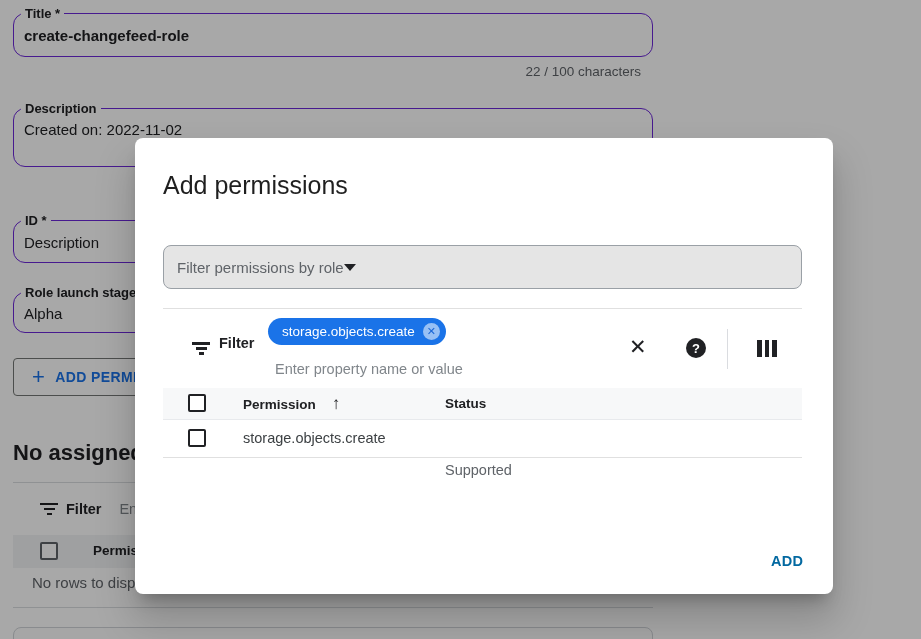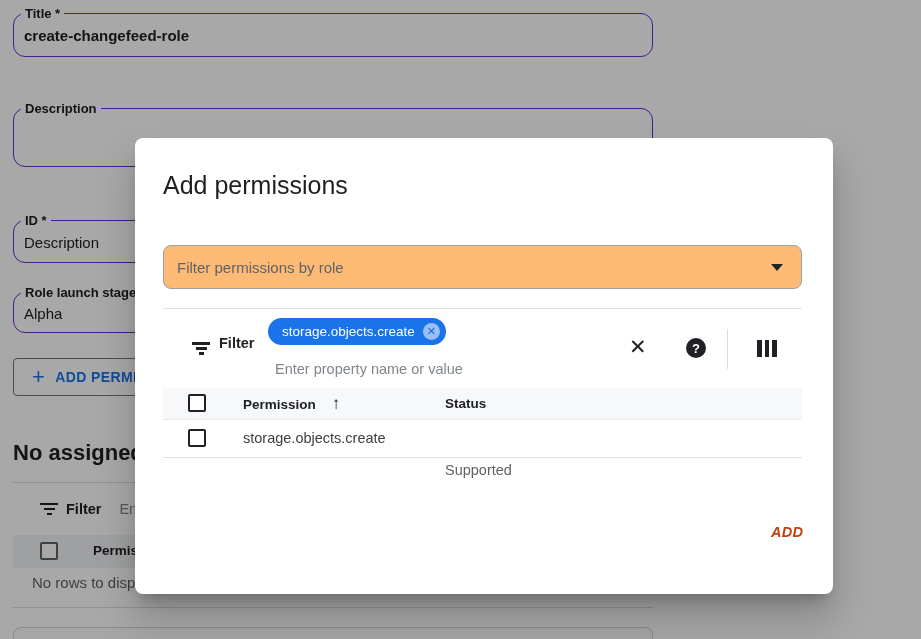--- a/index.html
+++ b/index.html
@@ -54,22 +54,22 @@
 
   
   .scrim{position:absolute;inset:0;background:rgba(0,0,0,0.34);z-index:5;}
 
   
   .modal{position:absolute;left:135px;top:138px;width:698px;height:456px;background:#fff;
          border-radius:8px;z-index:10;
          box-shadow:0 24px 38px 3px rgba(0,0,0,.18),0 11px 15px -7px rgba(0,0,0,.25);}
   .m-title{position:absolute;left:28px;top:33px;font-size:25px;color:#1f1f1f;}
   .m-select{position:absolute;left:28px;top:107px;width:639px;height:44px;border:1px solid #9aa0a6;
-            border-radius:8px;display:flex;align-items:center;justify-content:space-between;
-            padding:0 18px 0 13px;cursor:pointer;background:#fdba74;}
+            border-radius:8px;display:flex;align-items:center;justify-content:flex-start;
+            padding:0 18px 0 13px;cursor:pointer;background:#e5e5e5;}
   .m-select .sel-text{font-size:15px;color:#5f6368;}
   .m-card-top{left:28px;top:170px;width:639px;background:#e0e0e0;}
   .m-toolbar{position:absolute;left:28px;top:171px;width:639px;height:79px;}
   .t-filter-icon{position:absolute;left:29px;top:33px;}
   .t-filter-label{position:absolute;left:56px;top:26px;font-size:14.5px;font-weight:700;}
   .t-chip{position:absolute;left:105px;top:9px;height:27px;border-radius:14px;background:#1a73e8;
           color:#fff;display:inline-flex;align-items:center;gap:8px;padding:0 6px 0 14px;
           font-size:13.5px;cursor:pointer;white-space:nowrap;}
   .chip-x{width:17px;height:17px;border-radius:50%;background:rgba(255,255,255,0.55);color:#1a66d6;
           font-size:11px;font-weight:700;display:flex;align-items:center;justify-content:center;cursor:pointer;}
@@ -89,38 +89,40 @@
   .m-th-status{position:absolute;left:282px;top:8px;font-size:13.5px;font-weight:700;}
   .m-row{position:absolute;left:28px;top:283px;width:639px;height:37px;border-bottom:1px solid #e0e0e0;}
   .m-row .cb{position:absolute;left:25px;top:8px;}
   .m-cell-perm{position:absolute;left:80px;top:9px;font-size:14.5px;color:#3c4043;}
   .m-cell-status{position:absolute;left:282px;top:9px;font-size:14.5px;color:#5f6368;margin-top:32px;}
 
   .m-cancel{position:absolute;left:513px;top:395px;width:94px;height:40px;background:#fff;border:none;
             border-radius:5px;box-shadow:0 1px 2px rgba(0,0,0,.3),0 2px 6px rgba(0,0,0,.15);
             font-family:inherit;font-size:14.5px;font-weight:700;letter-spacing:.3px;color:#3c4043;
             display:flex;align-items:center;justify-content:center;cursor:pointer;}
-  .m-add{position:absolute;left:630px;top:374px;height:40px;background:none;border:none;
-         font-family:inherit;font-size:14.5px;font-weight:700;letter-spacing:.3px;color:#c2410c;
-         display:flex;align-items:center;font-style:italic;}
+  .m-add{position:absolute;left:630px;top:403px;height:40px;background:none;border:none;
+         font-family:inherit;font-size:14.5px;font-weight:700;letter-spacing:.3px;color:#0369a1;
+         display:flex;align-items:center;}
 </style>
 </head>
 <body>
 
 <div class="stage">
 
   <div class="bg">
 
     <div class="mfield bg-title-field">
       <span class="flabel">Title *</span>
       <span class="fvalue">create-changefeed-role</span>
     </div>
+    <div class="bg-counter">22 / 100 characters</div>
 
     <div class="mfield bg-desc-field">
       <span class="flabel">Description</span>
+      <span class="fvalue">Created on: 2022-11-02</span>
     </div>
 
     <div class="mfield bg-id-field">
       <span class="flabel">ID *</span>
       <span class="fvalue">Description</span>
     </div>
 
     <div class="mfield bg-stage-field">
       <span class="flabel">Role launch stage</span>
       <span class="fvalue">Alpha</span>

